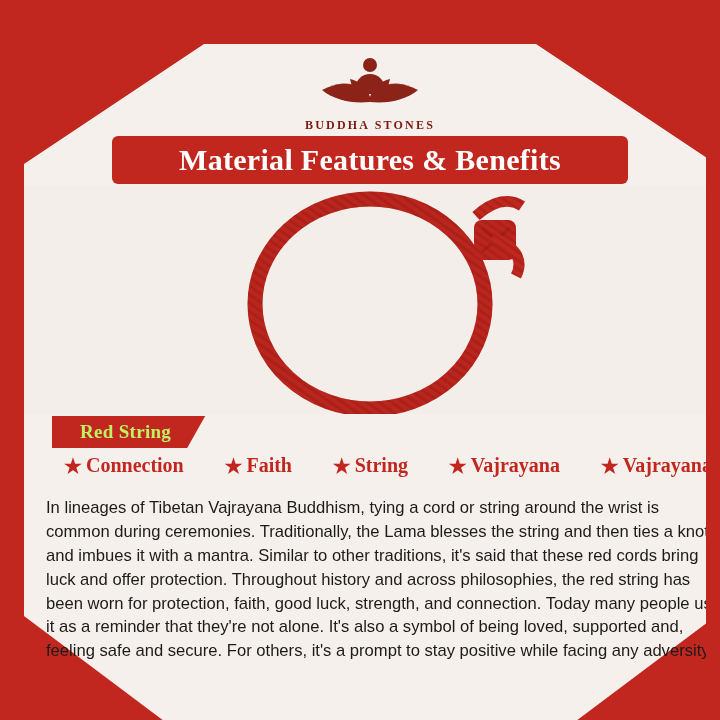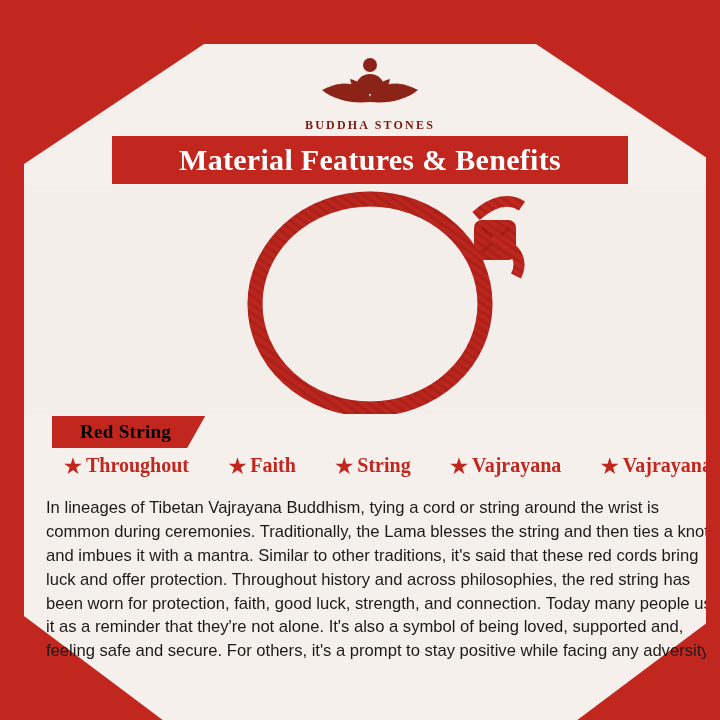--- a/index.html
+++ b/index.html
@@ -96,20 +96,21 @@
   .title-band {
     position: absolute;
     left: 88px;
     top: 92px;
     width: 516px;
     height: 48px;
     background: #c1271f;
     display: flex;
     align-items: center;
     justify-content: center;
+    border-radius: 6px;
   }
   .title-band-text {
     color: #ffffff;
     font-size: 30px;
     font-weight: bold;
     font-family: "Liberation Serif", serif;
     letter-spacing: 0.3px;
   }
 
   
@@ -122,21 +123,21 @@
     background: #f4eeea;
   }
 
   
   .ribbon {
     position: absolute;
     left: 28px;
     top: 372px;
     height: 32px;
     background: #c1271f;
-    color: #000000;
+    color: #bef264;
     display: flex;
     align-items: center;
     padding: 0 34px 0 28px;
     clip-path: polygon(0 0, 100% 0, calc(100% - 18px) 100%, 0 100%);
   }
   .ribbon-text {
     font-size: 19px;
     font-weight: bold;
     font-family: "Liberation Serif", serif;
     letter-spacing: 0.3px;
@@ -241,21 +242,21 @@
       </svg>
     </div>
 
     <div class="ribbon">
       <span class="ribbon-text">Red String</span>
     </div>
 
     <div class="benefits">
       <div class="benefit">
         <span class="star">★</span>
-        <span>Throughout</span>
+        <span>Connection</span>
       </div>
       <div class="benefit">
         <span class="star">★</span>
         <span>Faith</span>
       </div>
       <div class="benefit">
         <span class="star">★</span>
         <span>String</span>
       </div>
       <div class="benefit">

